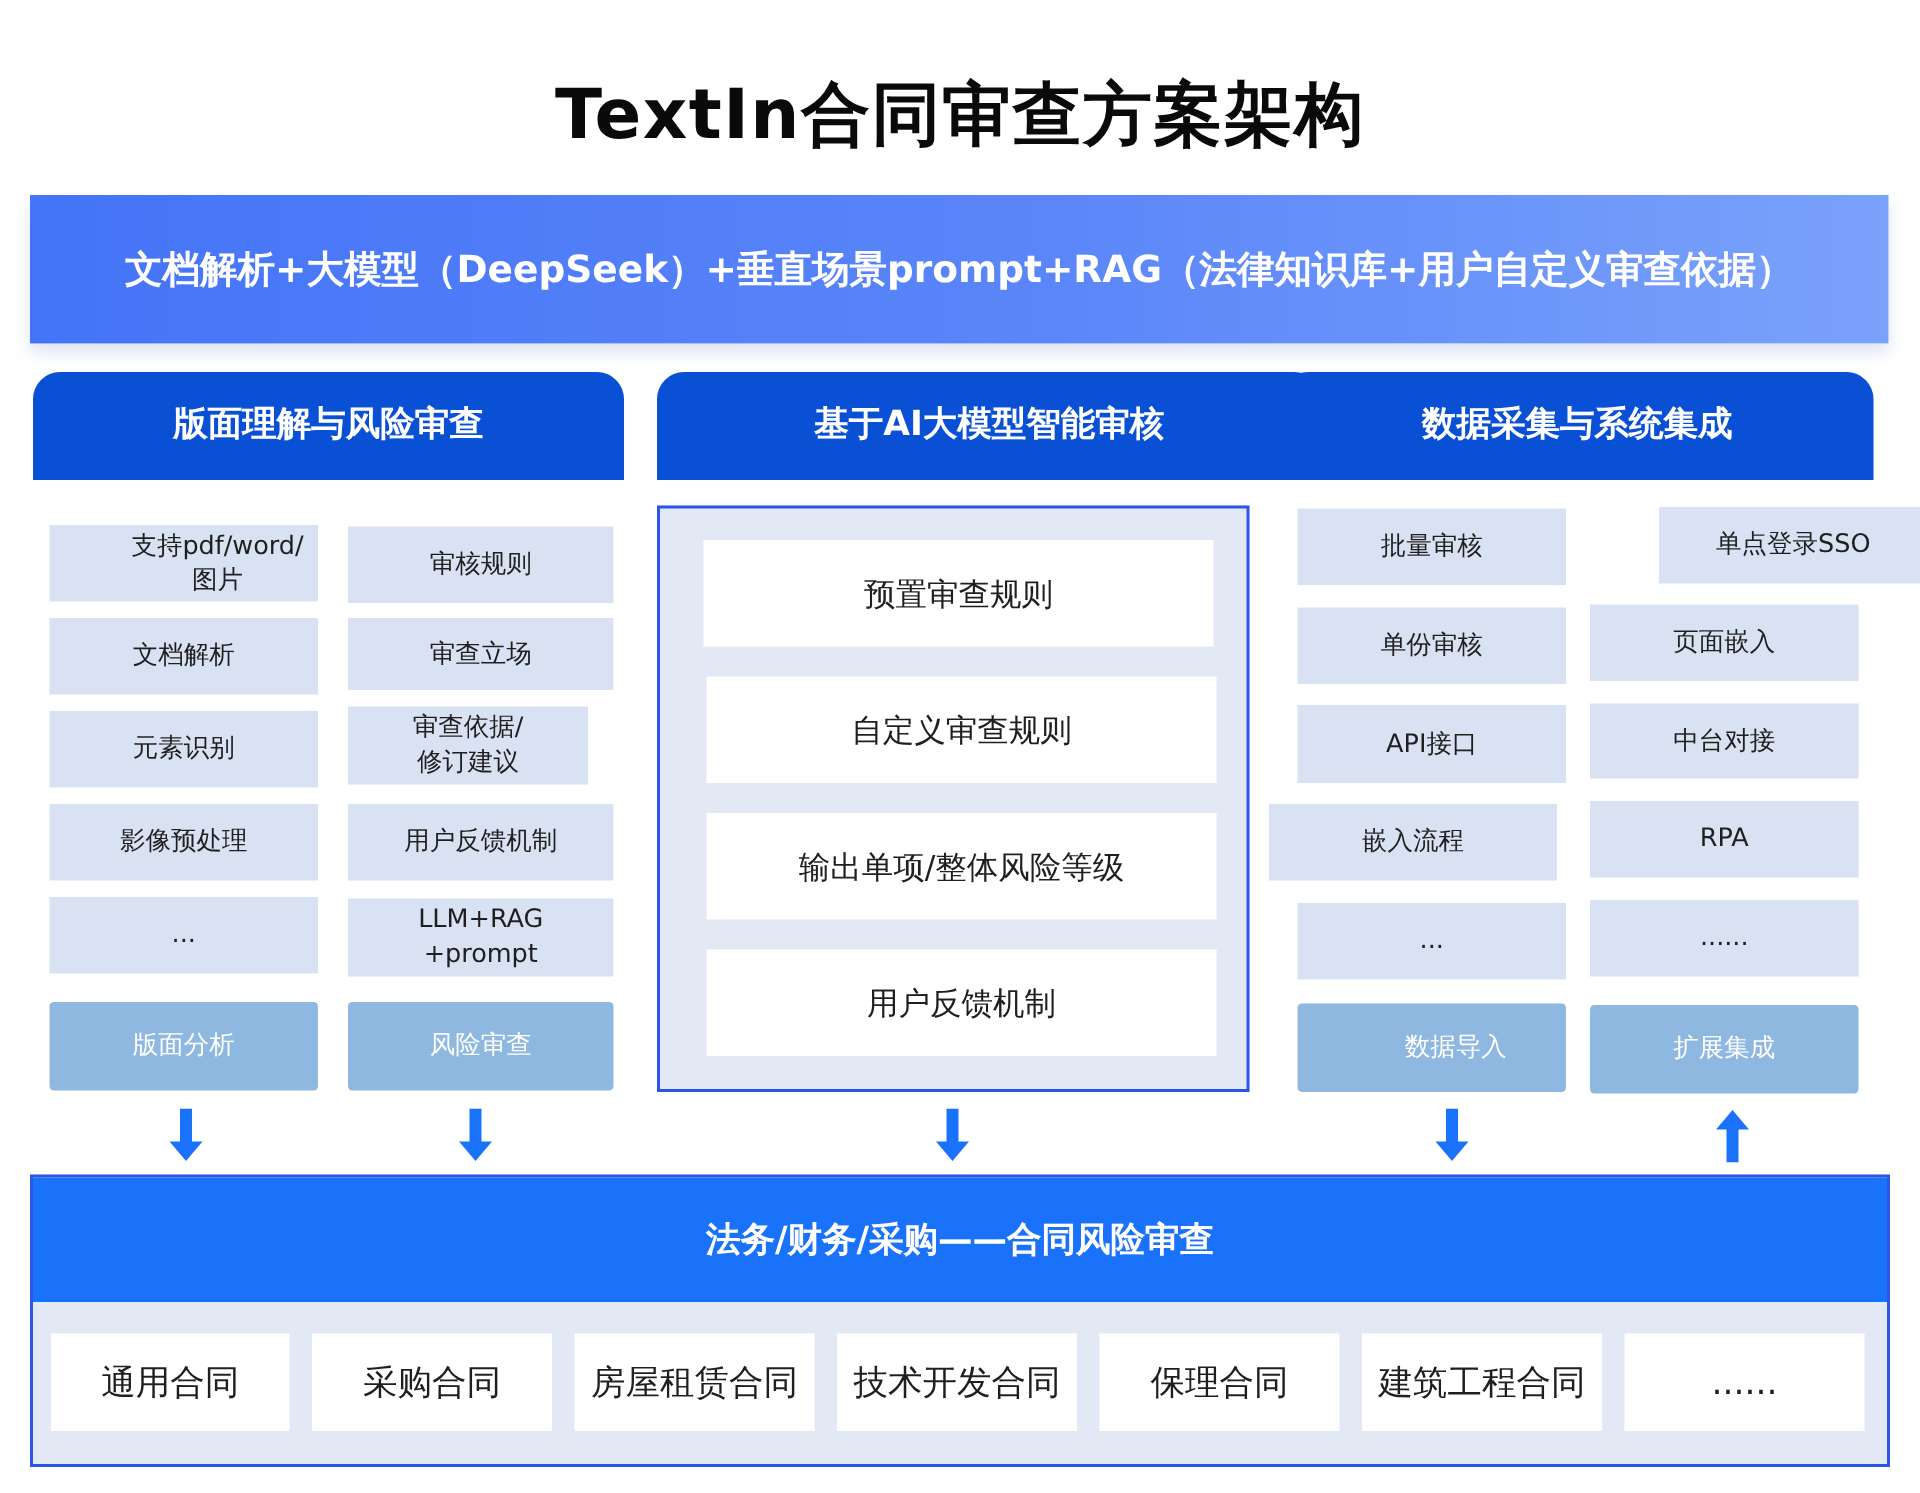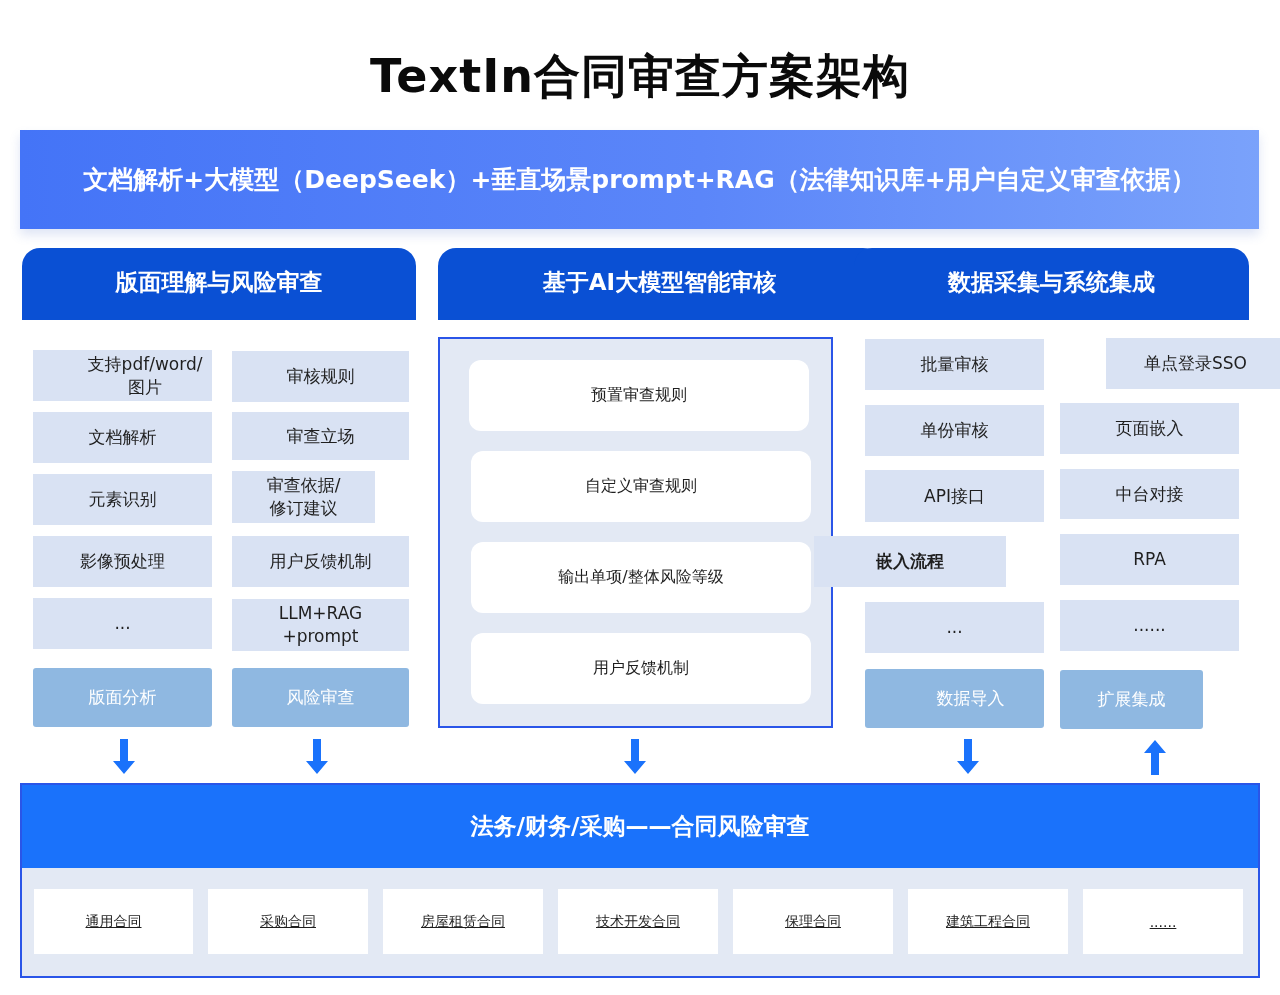--- a/index.html
+++ b/index.html
@@ -29,38 +29,38 @@
     display: flex; align-items: center; justify-content: center; text-align: center;
     line-height: 23px;
   }
   .cell.summary { background: #8fb8e1; color: #ffffff; border-radius: 3px; }
 
   .ai-box {
     position: absolute; left: 438px; top: 337px; width: 395px; height: 391px;
     background: #e3e9f4; border: 2px solid #2a55e8;
   }
   .ai-item {
-    position: absolute; background: #ffffff; border-radius: 12px; font-size: 16px; color: #1f1f1f;
+    position: absolute; background: #ffffff; border-radius: 0; font-size: 21px; color: #1f1f1f;
     display: flex; align-items: center; justify-content: center;
   }
 
   .arrow { position: absolute; width: 24px; height: 36px; }
 
   .bottom {
     position: absolute; left: 20px; top: 783px; width: 1240px; height: 195px;
     background: #e3e9f4; border: 2px solid #2a55e8;
   }
   .bottom-head {
     position: absolute; left: 0; top: 0; width: 100%; height: 83px; background: #1a72fb;
     color: #fff; font-size: 23px; font-weight: bold;
     display: flex; align-items: center; justify-content: center;
   }
   .contract {
-    position: absolute; top: 104px; height: 65px; background: #ffffff; font-size: 14px; color: #1f1f1f;
-    display: flex; align-items: center; justify-content: center; text-decoration: underline;
+    position: absolute; top: 104px; height: 65px; background: #ffffff; font-size: 23px; color: #1f1f1f;
+    display: flex; align-items: center; justify-content: center;
   }
 </style>
 </head>
 <body>
 
 <div class="title">TextIn合同审查方案架构</div>
 <div class="banner">文档解析+大模型（DeepSeek）+垂直场景prompt+RAG（法律知识库+用户自定义审查依据）</div>
 
 <div class="col-head" style="left:22px;width:394px;font-family:Liberation Serif, serif;">版面理解与风险审查</div>
 <div>
@@ -68,52 +68,52 @@
 图片</div>
   <div class="cell" style="left:33px;top:412px;width:179px;height:51px;">文档解析</div>
   <div class="cell" style="left:33px;top:474px;width:179px;height:51px;">元素识别</div>
   <div class="cell" style="left:33px;top:536px;width:179px;height:51px;">影像预处理</div>
   <div class="cell" style="left:33px;top:598px;width:179px;height:51px;">...</div>
   <div class="cell summary" style="left:33px;top:668px;width:179px;height:59px;">版面分析</div>
 </div>
 <div>
   <div class="cell" style="left:232px;top:351px;width:177px;height:51px;">审核规则</div>
   <div class="cell" style="left:232px;top:412px;width:177px;height:48px;">审查立场</div>
-  <div class="cell" style="left:232px;top:471px;width:143px;height:52px;white-space:pre-line;">审查依据/
+  <div class="cell" style="left:232px;top:471px;width:160px;height:52px;white-space:pre-line;">审查依据/
 修订建议</div>
   <div class="cell" style="left:232px;top:536px;width:177px;height:51px;">用户反馈机制</div>
   <div class="cell" style="left:232px;top:599px;width:177px;height:52px;white-space:pre-line;">LLM+RAG
 +prompt</div>
   <div class="cell summary" style="left:232px;top:668px;width:177px;height:59px;">风险审查</div>
 </div>
 
 <div class="col-head" style="left:438px;width:443px;">基于AI大模型智能审核</div>
 <div class="ai-box">
   <div class="ai-item" style="left:29px;top:21px;width:340px;height:71px;">预置审查规则</div>
   <div class="ai-item" style="left:31px;top:112px;width:340px;height:71px;">自定义审查规则</div>
   <div class="ai-item" style="left:31px;top:203px;width:340px;height:71px;text-align:center;">输出单项/整体风险等级</div>
   <div class="ai-item" style="left:31px;top:294px;width:340px;height:71px;">用户反馈机制</div>
 </div>
 
 <div class="col-head" style="left:854px;width:395px;">数据采集与系统集成</div>
 <div>
   <div class="cell" style="left:865px;top:339px;width:179px;height:51px;">批量审核</div>
   <div class="cell" style="left:865px;top:405px;width:179px;height:51px;">单份审核</div>
   <div class="cell" style="left:865px;top:470px;width:179px;height:52px;">API接口</div>
-  <div class="cell" style="left:814px;top:536px;width:192px;height:51px;font-weight:bold;">嵌入流程</div>
+  <div class="cell" style="left:846px;top:536px;width:192px;height:51px;">嵌入流程</div>
   <div class="cell" style="left:865px;top:602px;width:179px;height:51px;">...</div>
   <div class="cell summary" style="left:865px;top:669px;width:179px;height:59px;padding-left:32px;">数据导入</div>
 </div>
 <div>
   <div class="cell" style="left:1060px;top:338px;width:179px;height:51px;margin-left:46px;">单点登录SSO</div>
   <div class="cell" style="left:1060px;top:403px;width:179px;height:51px;">页面嵌入</div>
   <div class="cell" style="left:1060px;top:469px;width:179px;height:50px;">中台对接</div>
   <div class="cell" style="left:1060px;top:534px;width:179px;height:51px;">RPA</div>
   <div class="cell" style="left:1060px;top:600px;width:179px;height:51px;">......</div>
-  <div class="cell summary" style="left:1060px;top:670px;width:143px;height:59px;">扩展集成</div>
+  <div class="cell summary" style="left:1060px;top:670px;width:179px;height:59px;">扩展集成</div>
 </div>
 
 <svg class="arrow" style="left:112px;top:739px;" viewBox="0 0 24 36">
     <path d="M8 0 H16 V22 H23 L12 35 L1 22 H8 Z" fill="#1a72fb"></path>
   </svg>
 <svg class="arrow" style="left:305px;top:739px;" viewBox="0 0 24 36">
     <path d="M8 0 H16 V22 H23 L12 35 L1 22 H8 Z" fill="#1a72fb"></path>
   </svg>
 <svg class="arrow" style="left:623px;top:739px;" viewBox="0 0 24 36">
     <path d="M8 0 H16 V22 H23 L12 35 L1 22 H8 Z" fill="#1a72fb"></path>

